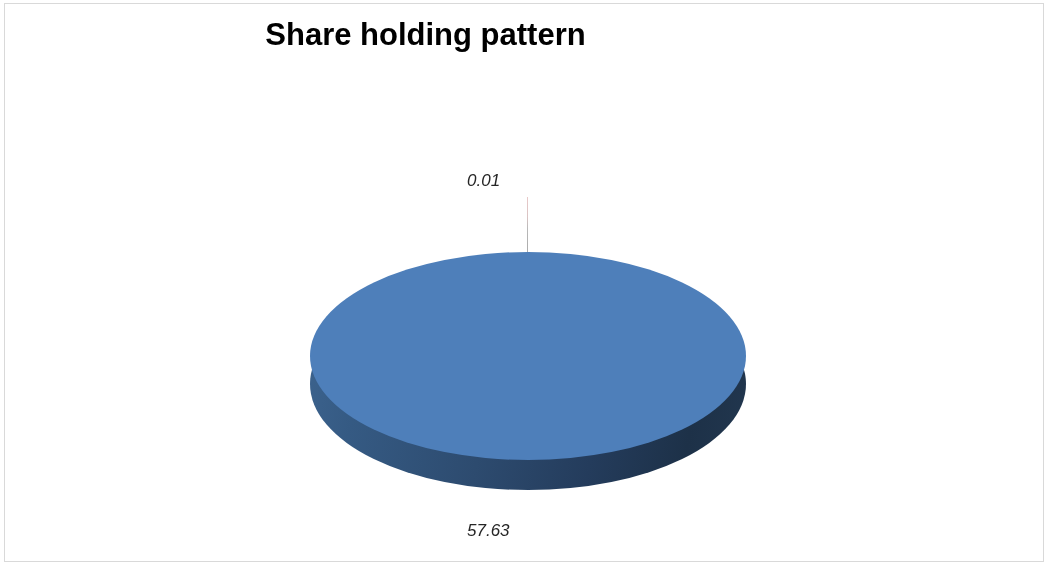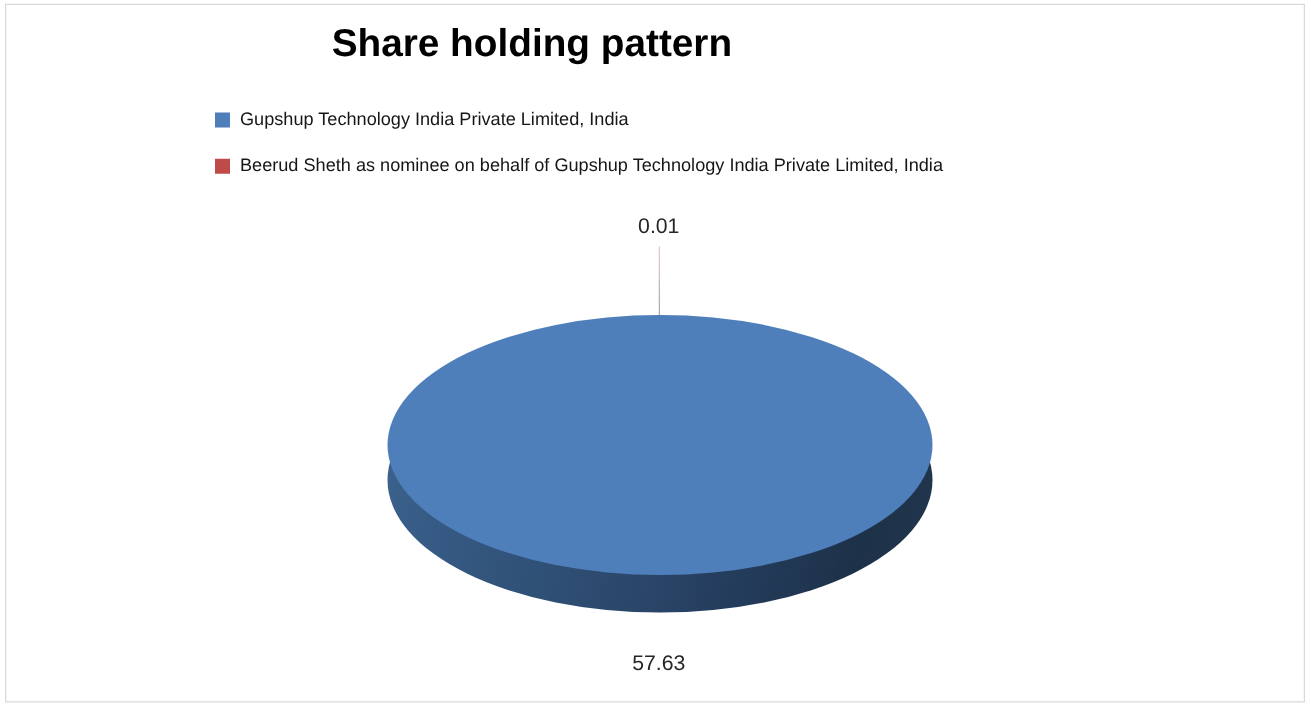--- a/index.html
+++ b/index.html
@@ -95,25 +95,25 @@
   .leader-line {
     position: absolute;
     left: 527px;
     top: 197px;
     width: 1px;
     height: 57px;
     background: linear-gradient(180deg, #e8c9c9 0%, #d9c3c3 35%, #b9b9b9 55%, #a9a9a9 100%);
   }
   .data-label {
     position: absolute;
-    text-align: center;
     font-size: 17px;
     color: #262626;
     font-family: "Liberation Sans", sans-serif;
     white-space: nowrap;
+    font-style: italic;
   }
   .label-small {
     left: 467px;
     top: 171px;
     width: 120px;
   }
   .label-large {
     left: 467px;
     top: 521px;
     width: 120px;
@@ -121,33 +121,20 @@
 </style>
 </head>
 <body>
 
 <div class="chart-frame">
 
   <div class="frame-border"></div>
 
   <div class="chart-title">Share holding pattern</div>
 
-  <div class="legend">
-
-    <div class="legend-item">
-      <span class="legend-swatch" style="background:#4e7fba;"></span>
-      <span class="legend-label">Gupshup Technology India Private Limited, India</span>
-    </div>
-
-    <div class="legend-item">
-      <span class="legend-swatch" style="background:#be4b48;"></span>
-      <span class="legend-label">Beerud Sheth as nominee on behalf of Gupshup Technology India Private Limited, India</span>
-    </div>
-
-  </div>
 
   <div class="leader-line"></div>
 
   <div class="pie-wrap">
     <div class="pie-side"></div>
     <div class="pie-top"></div>
   </div>
 
   <div class="data-label label-small">0.01</div>
 

